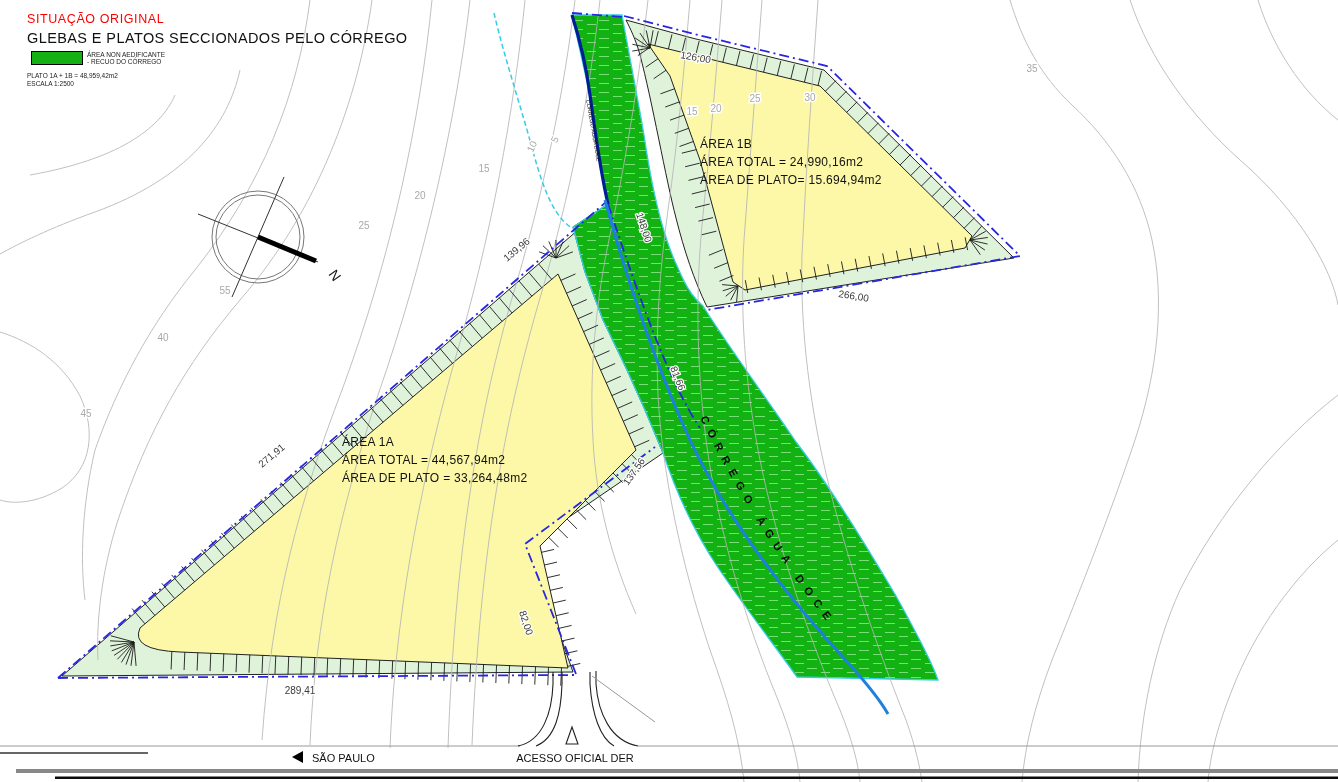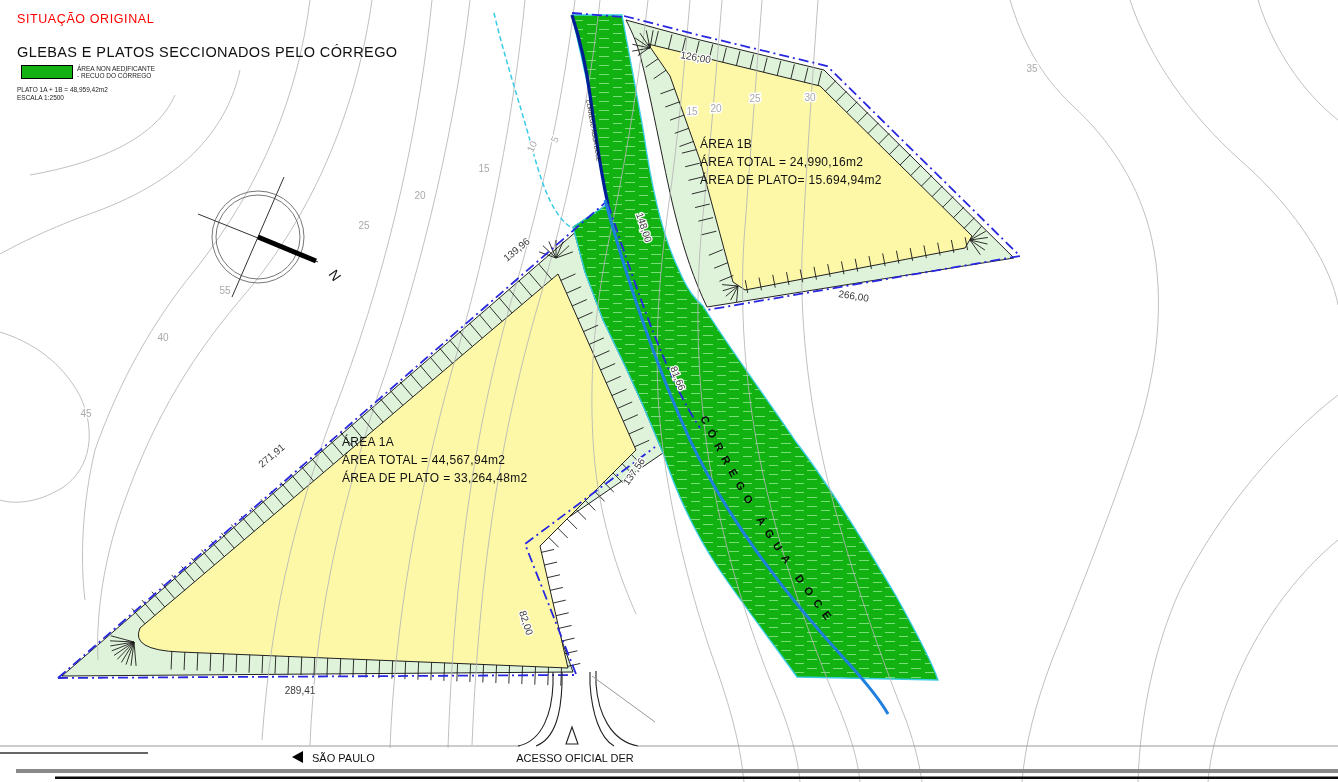--- a/index.html
+++ b/index.html
@@ -1,21 +1,21 @@
 <!DOCTYPE html>
 <html><head>
 <meta charset="utf-8">
 <style>
   html,body{margin:0;padding:0;background:#fff;}
   #canvas{position:relative;width:1338px;height:782px;background:#fff;overflow:hidden;
           font-family:"Liberation Sans",sans-serif;}
   svg text{font-family:"Liberation Sans",sans-serif;}
-  .header{position:absolute;left:17px;top:12px;z-index:5;}
+  .header{position:absolute;left:27px;top:12px;z-index:5;}
   .title{color:#ff0000;font-size:12.5px;letter-spacing:.6px;}
-  .subtitle{color:#111;font-size:14.5px;letter-spacing:.4px;margin-top:18px;}
+  .subtitle{color:#111;font-size:14.5px;letter-spacing:.4px;margin-top:4px;}
   .legend{display:flex;align-items:flex-start;margin-top:5px;margin-left:4px;}
   .swatch{width:50px;height:12px;background:#14B014;border:1px solid #000;display:inline-block;}
   .legtext{font-size:6.5px;line-height:7px;margin-left:4px;color:#222;}
   .notes{margin-top:7px;font-size:6.5px;line-height:8px;color:#222;}
   .contour{stroke:#b5b5b5;stroke-width:1;fill:none;}
   .tickset line{stroke:#1a1a1a;stroke-width:.9;}
   .dim{font-size:10px;fill:#3a3a3a;paint-order:stroke;stroke:#ffffff;stroke-width:2.5px;}
   .clab{font-size:10px;fill:#a9a9a9;paint-order:stroke;stroke:#ffffff;stroke-width:3px;}
   .arealab{font-size:12px;fill:#111;letter-spacing:.3px;}
   .dashdot{stroke:#2727E0;stroke-width:1.8;fill:none;stroke-dasharray:10 4 2 4;}

